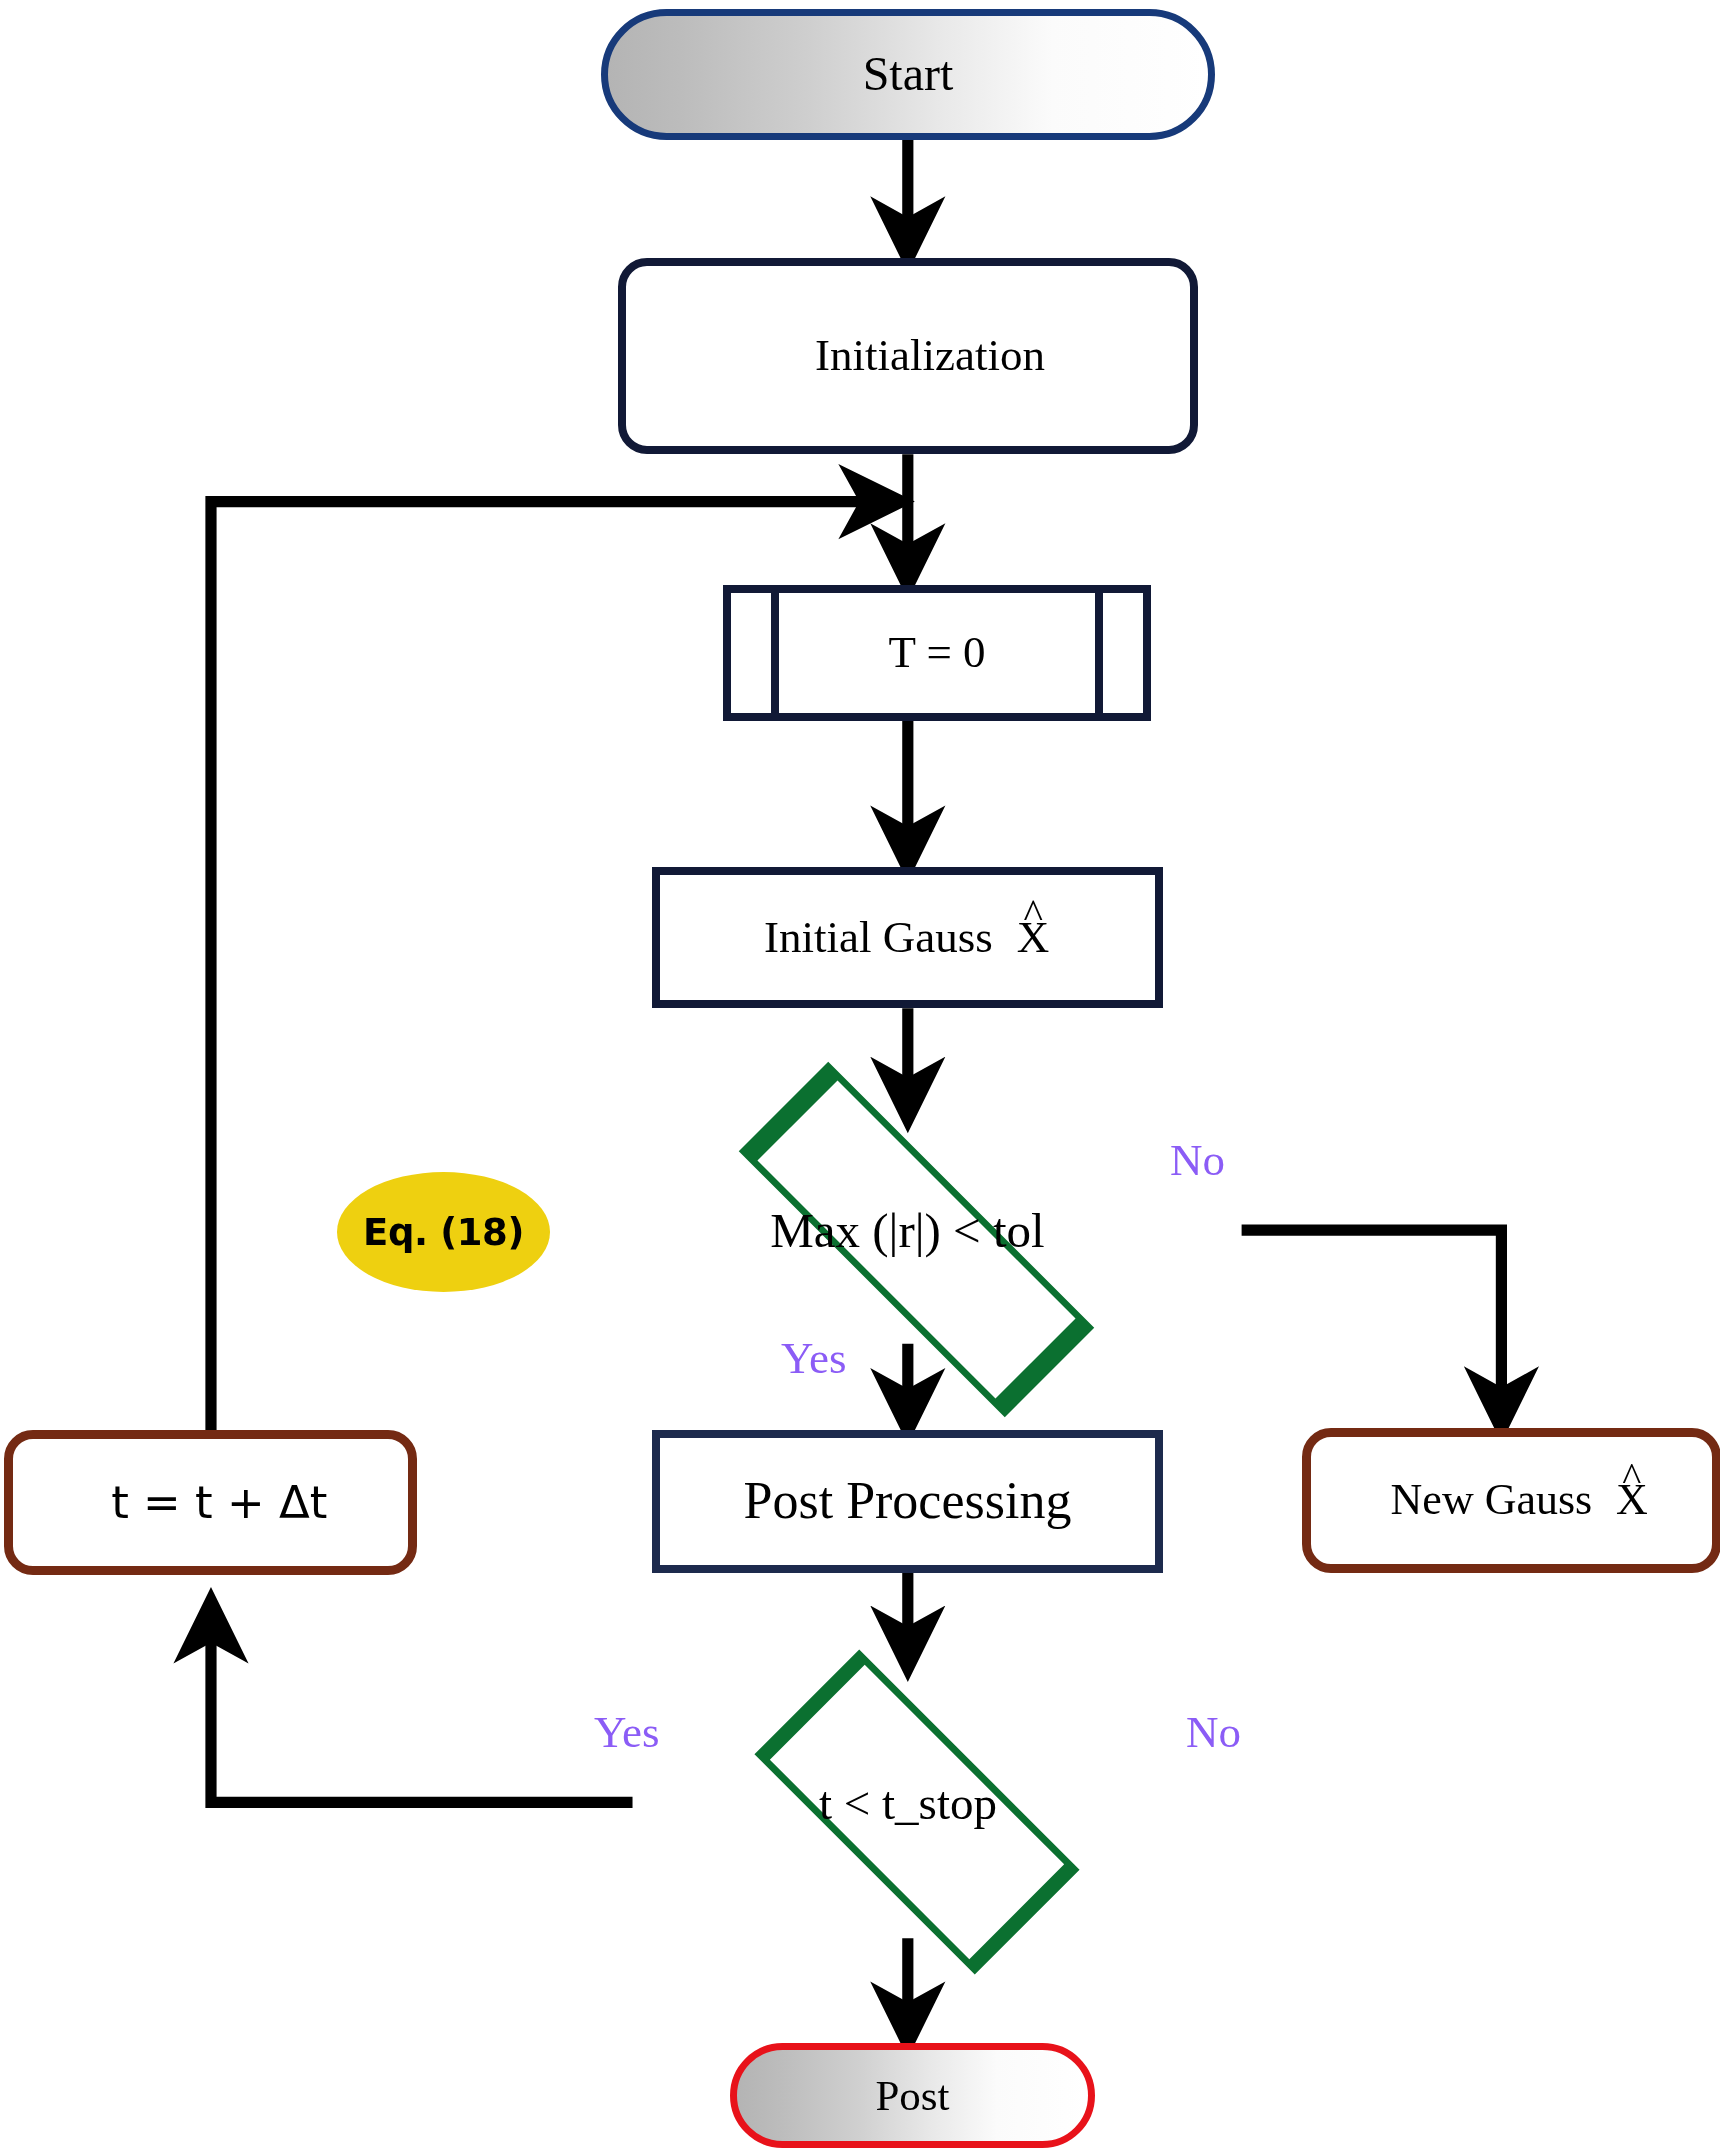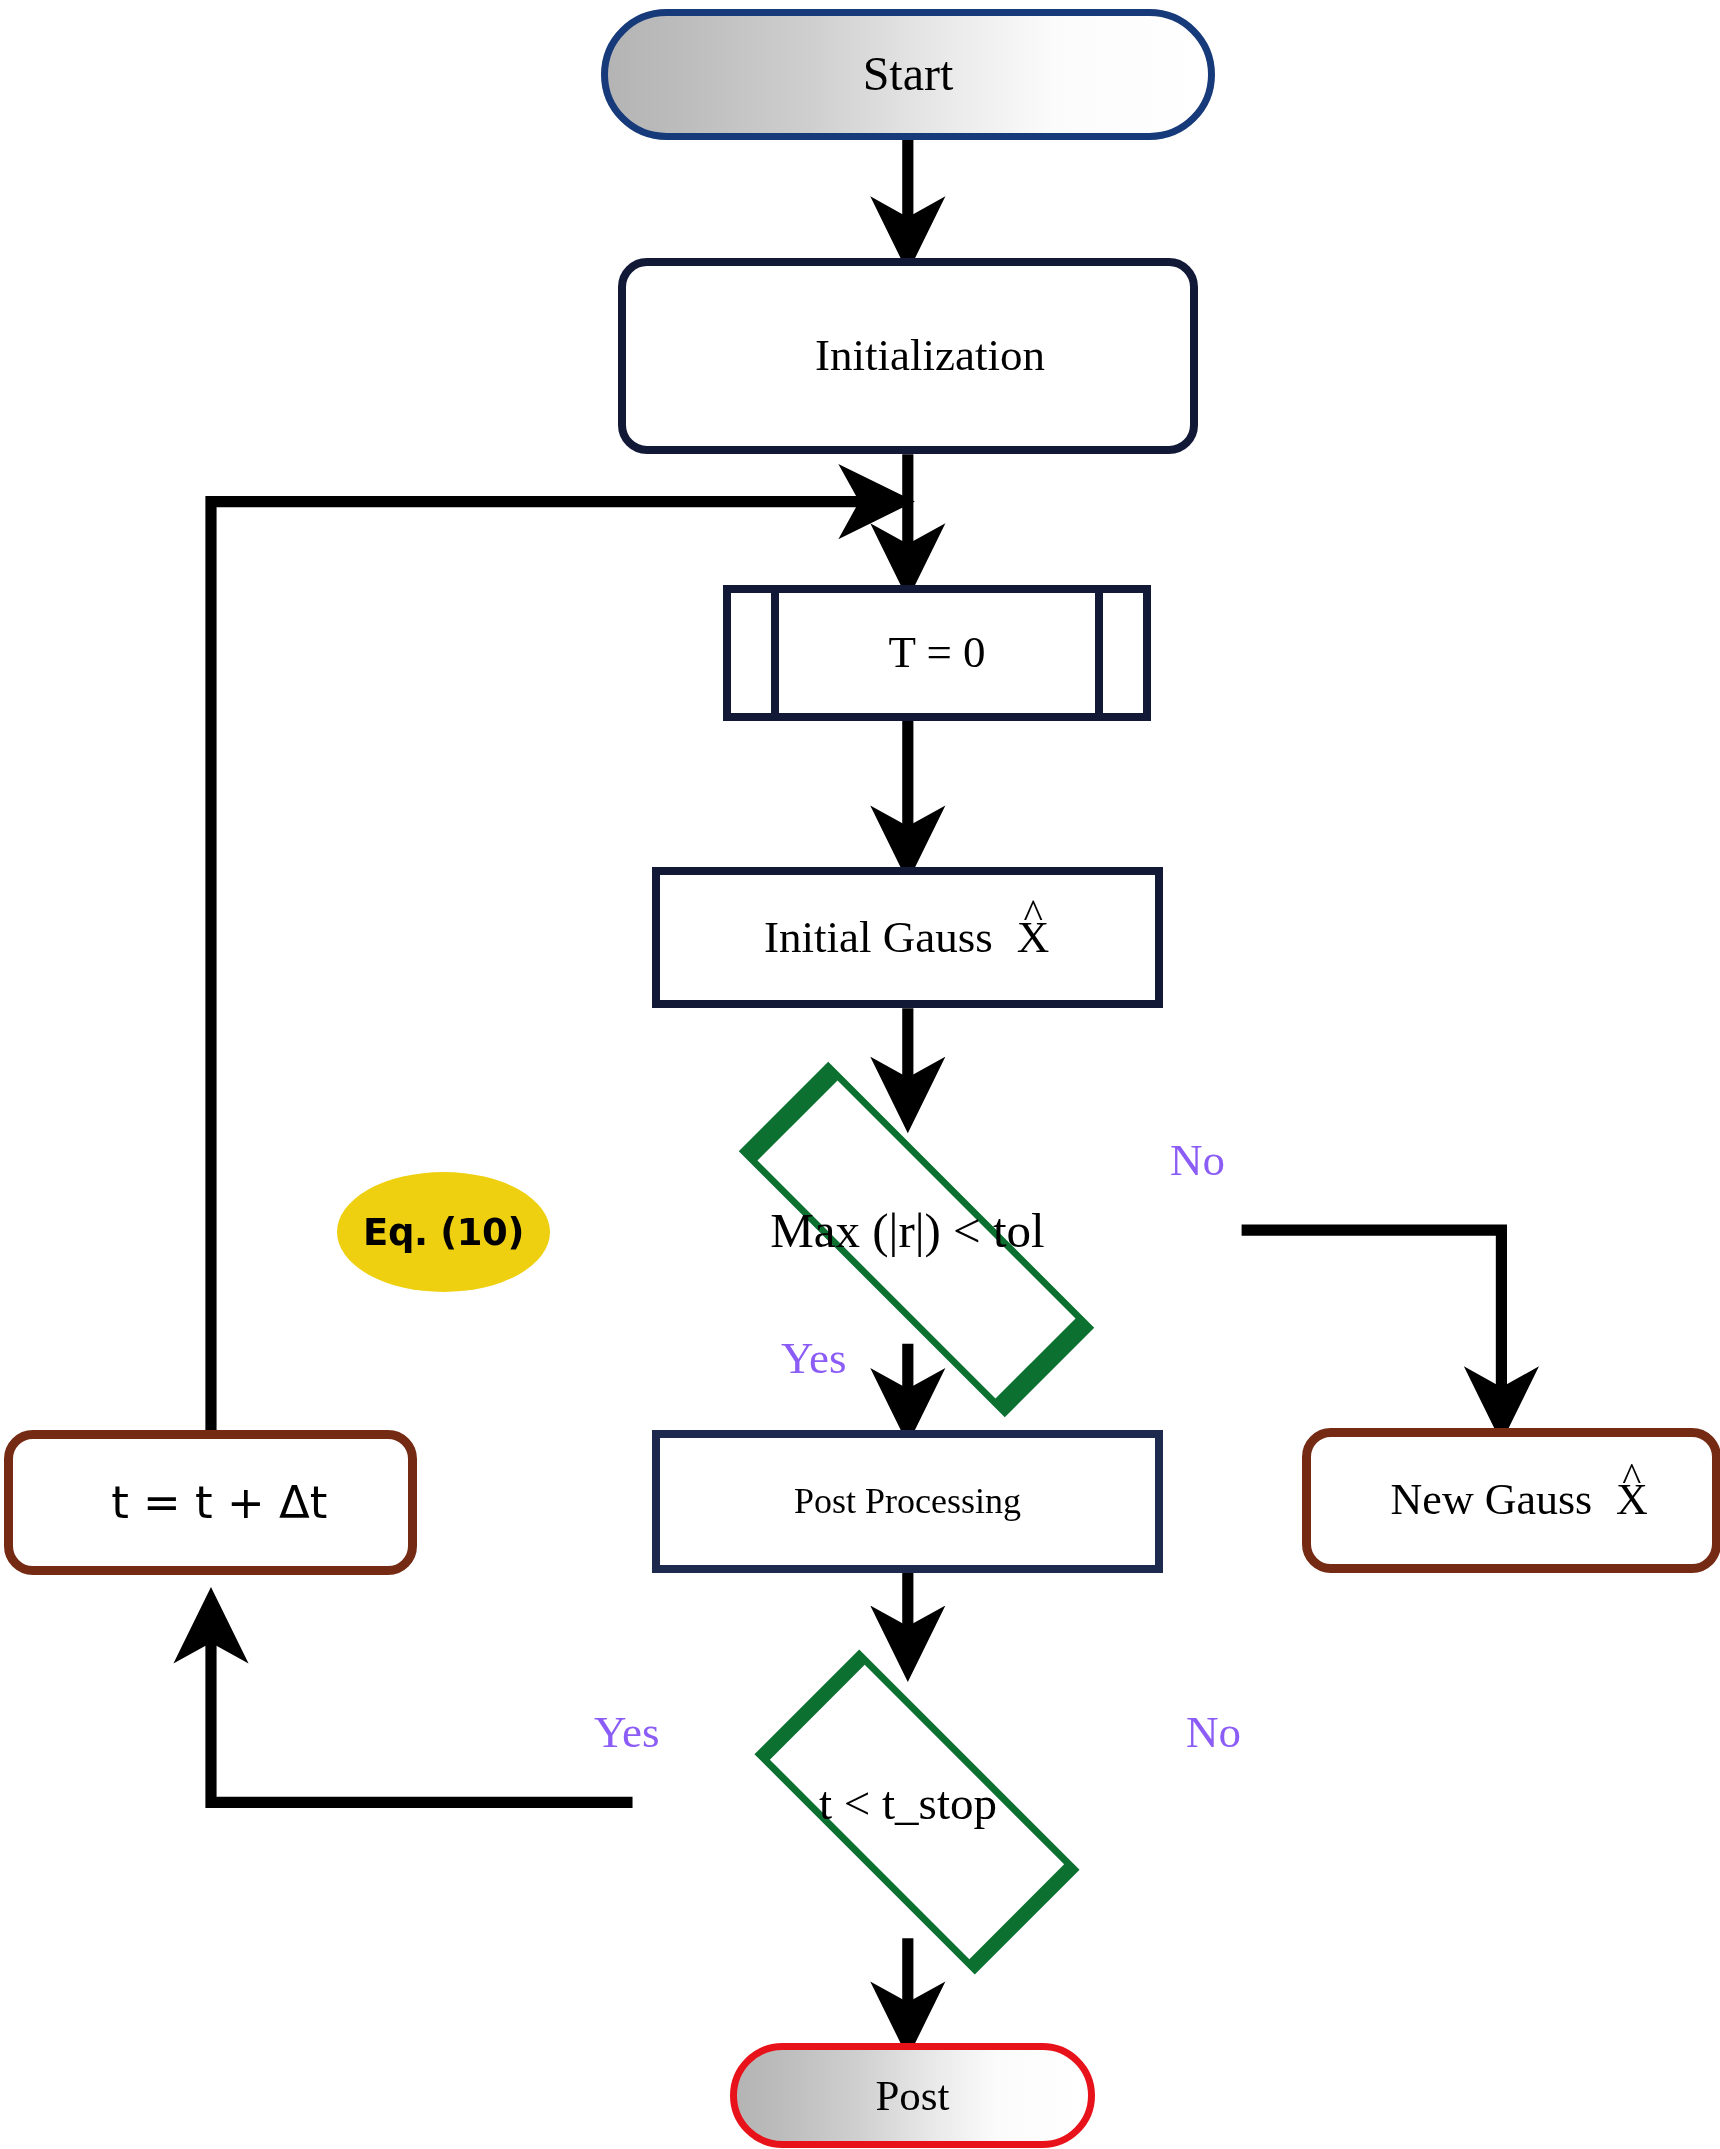--- a/index.html
+++ b/index.html
@@ -193,28 +193,28 @@
     </span>
   </div>
 
   <div class="diamond" style="left:572px; top:1118px; width:671px; height:225px;">
     <div class="dia-shape" style="width:153px; height:153px; margin-left:-77px; margin-top:-77px;
                 transform: rotate(45deg) scale(2.20, 0.74);"></div>
     <div class="dia-text" style="font-size:49px;">Max (|r|) &lt; tol</div>
   </div>
 
   <div class="ellipse-note" style="left:337px; top:1172px; width:213px; height:120px; font-size:37px;">
-    <span>Eq. (10)</span>
+    <span>Eq. (18)</span>
   </div>
 
   <div class="edge-label" style="left:1170px; top:1134px; font-size:45px;">No</div>
 
   <div class="edge-label" style="left:781px; top:1332px; font-size:45px;">Yes</div>
 
-  <div class="node sq-bluegrey" style="left:652px; top:1430px; width:511px; height:143px; font-size:36px;">
+  <div class="node sq-bluegrey" style="left:652px; top:1430px; width:511px; height:143px; font-size:52px;">
     <span>Post Processing</span>
   </div>
 
   <div class="node rounded maroon-border" style="left:1302px; top:1428px; width:419px; height:145px; font-size:44px;">
     <span>
       <span>New Gauss</span><span>&nbsp;&nbsp;</span><span class="hat-wrap"><span class="hat">^</span><span>X</span></span>
     </span>
   </div>
 
   <div class="node rounded maroon-border sans" style="left:4.3px; top:1430px; width:413px; height:145px; font-size:45px;">

